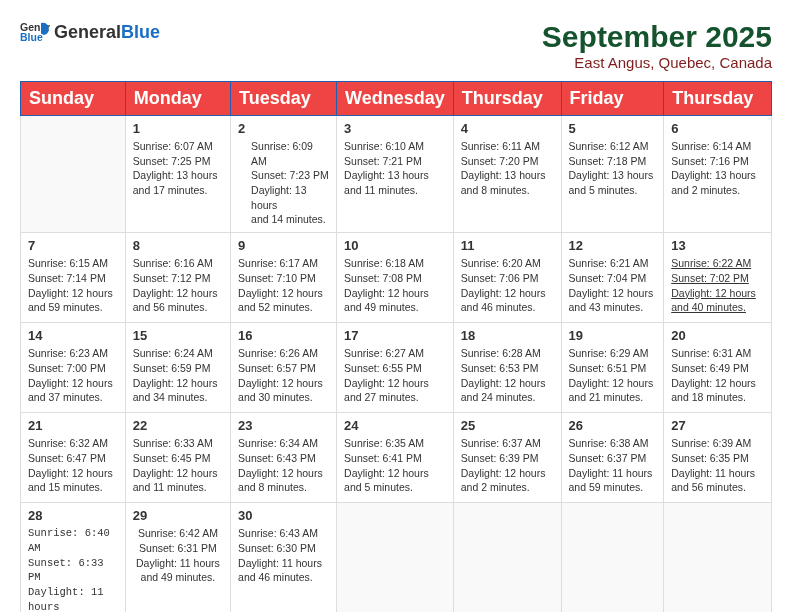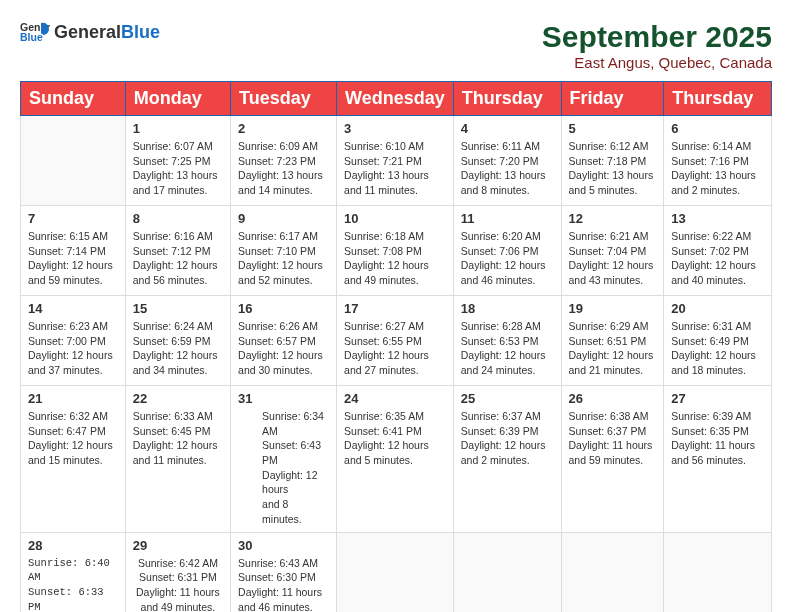--- a/index.html
+++ b/index.html
@@ -115,21 +115,21 @@
         <td class="empty"></td>
         <td>
           <div class="day-number">1</div>
           <div class="day-info" style="white-space: pre-line;">Sunrise: 6:07 AM
 Sunset: 7:25 PM
 Daylight: 13 hours
 and 17 minutes.</div>
         </td>
         <td>
           <div class="day-number">2</div>
-          <div class="day-info" style="white-space: pre-line;">Sunrise: 6:09 AM
+          <div class="day-info" style="white-space: pre-line; margin-left: 13px;">Sunrise: 6:09 AM
 Sunset: 7:23 PM
 Daylight: 13 hours
 and 14 minutes.</div>
         </td>
         <td>
           <div class="day-number">3</div>
           <div class="day-info" style="white-space: pre-line;">Sunrise: 6:10 AM
 Sunset: 7:21 PM
 Daylight: 13 hours
 and 11 minutes.</div>
@@ -194,21 +194,21 @@
         </td>
         <td>
           <div class="day-number">12</div>
           <div class="day-info" style="white-space: pre-line;">Sunrise: 6:21 AM
 Sunset: 7:04 PM
 Daylight: 12 hours
 and 43 minutes.</div>
         </td>
         <td>
           <div class="day-number">13</div>
-          <div class="day-info" style="white-space: pre-line;">Sunrise: 6:22 AM
+          <div class="day-info" style="white-space: pre-line; text-decoration: underline;">Sunrise: 6:22 AM
 Sunset: 7:02 PM
 Daylight: 12 hours
 and 40 minutes.</div>
         </td>
       </tr>
       <tr class="week-row">
         <td>
           <div class="day-number">14</div>
           <div class="day-info" style="white-space: pre-line;">Sunrise: 6:23 AM
 Sunset: 7:00 PM
@@ -267,22 +267,22 @@
 and 15 minutes.</div>
         </td>
         <td>
           <div class="day-number">22</div>
           <div class="day-info" style="white-space: pre-line;">Sunrise: 6:33 AM
 Sunset: 6:45 PM
 Daylight: 12 hours
 and 11 minutes.</div>
         </td>
         <td>
-          <div class="day-number">31</div>
-          <div class="day-info" style="white-space: pre-line; margin-left: 24px;">Sunrise: 6:34 AM
+          <div class="day-number">23</div>
+          <div class="day-info" style="white-space: pre-line;">Sunrise: 6:34 AM
 Sunset: 6:43 PM
 Daylight: 12 hours
 and 8 minutes.</div>
         </td>
         <td>
           <div class="day-number">24</div>
           <div class="day-info" style="white-space: pre-line;">Sunrise: 6:35 AM
 Sunset: 6:41 PM
 Daylight: 12 hours
 and 5 minutes.</div>

